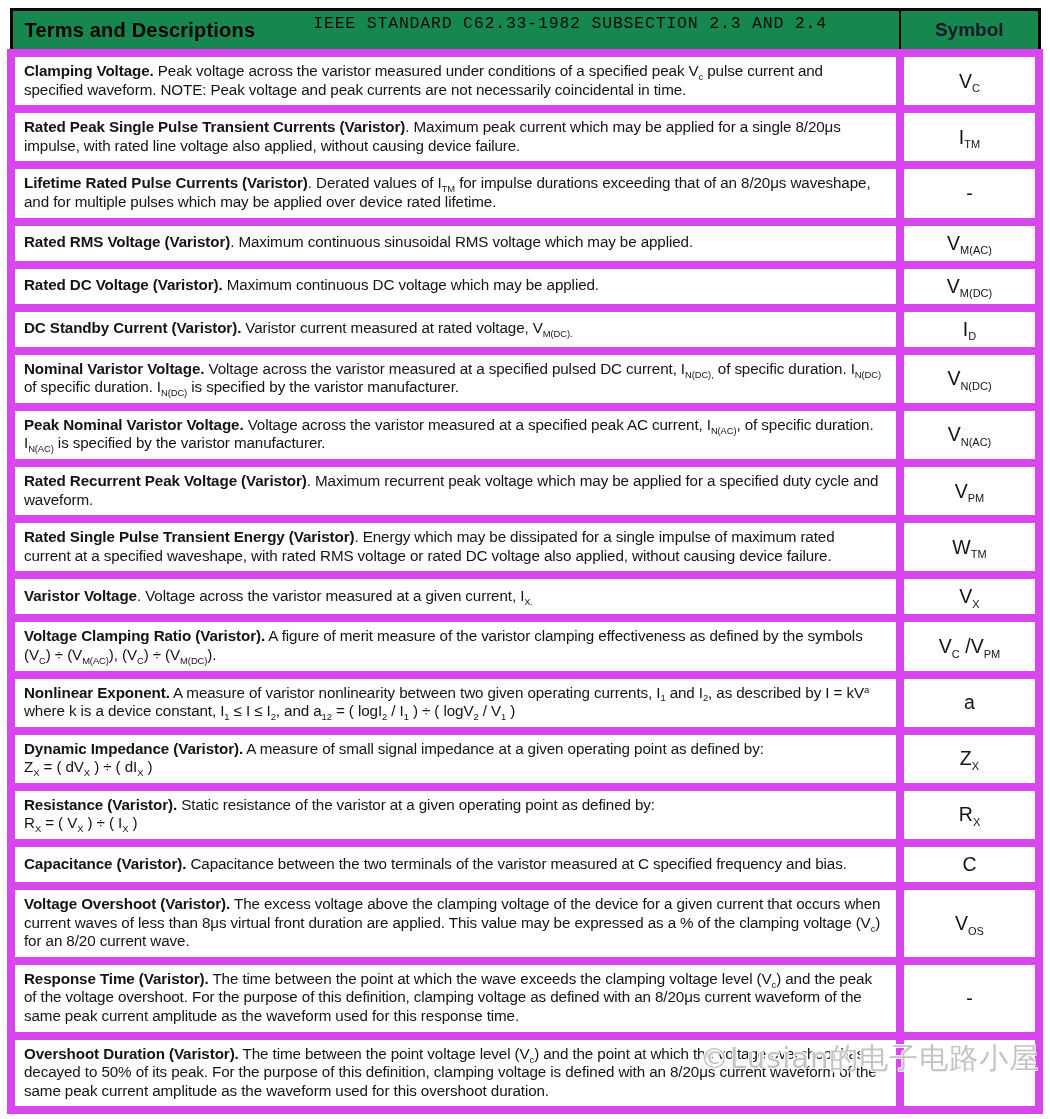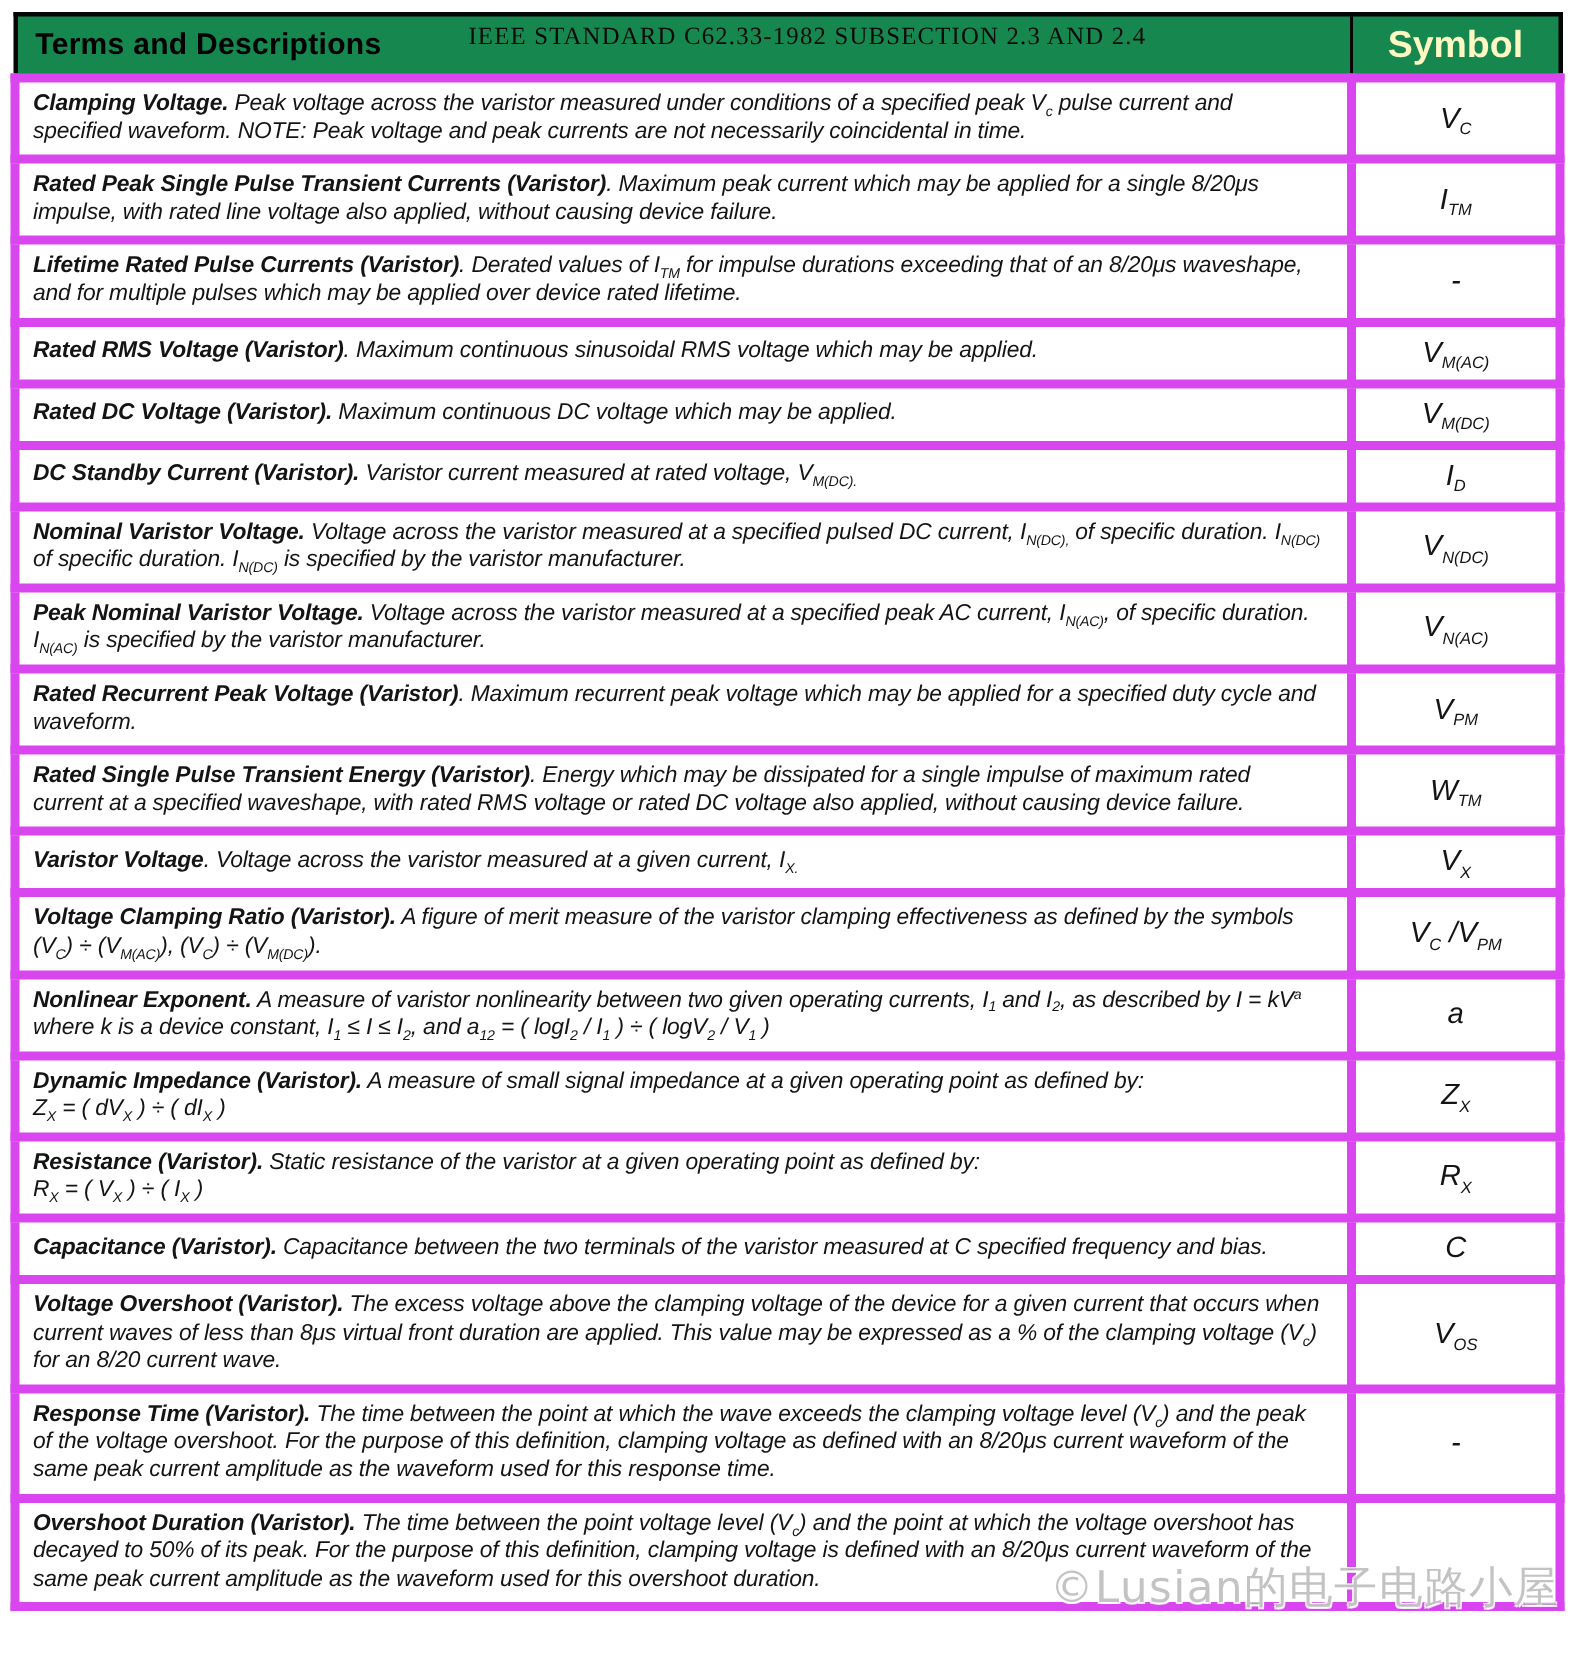--- a/index.html
+++ b/index.html
@@ -38,41 +38,40 @@
     padding-left: 12px;
   }
   .head-terms {
     font-size: 20px;
     font-weight: 700;
     color: #000000;
     letter-spacing: 0.2px;
     white-space: nowrap;
   }
   .head-std {
-    font-family: Liberation Serif, serif;
+    font-family: Liberation Mono, monospace;
     font-size: 16.5px;
     font-weight: 400;
     color: #0b0b0b;
     letter-spacing: 0.8px;
     margin-left: 58px;
     align-self: flex-start;
     margin-top: 3px;
     white-space: nowrap;
   }
   .head-sym {
-    font-size: 25px;
+    font-size: 19px;
     font-weight: 700;
-    color: #fef9c3;
+    color: #0f172a;
     text-align: center;
   }
 
   td {
-    border: 6px solid #d946ef;
+    border: 8px solid #d946ef;
     vertical-align: middle;
-    font-style: italic;
   }
   td.desc-cell {
     padding: 5px 14px 6px 9px;
     font-size: 15.2px;
     line-height: 18.6px;
     letter-spacing: -0.1px;
   }
   td.desc-cell b.term { font-weight: 700; }
   td.sym-cell {
     text-align: center;

